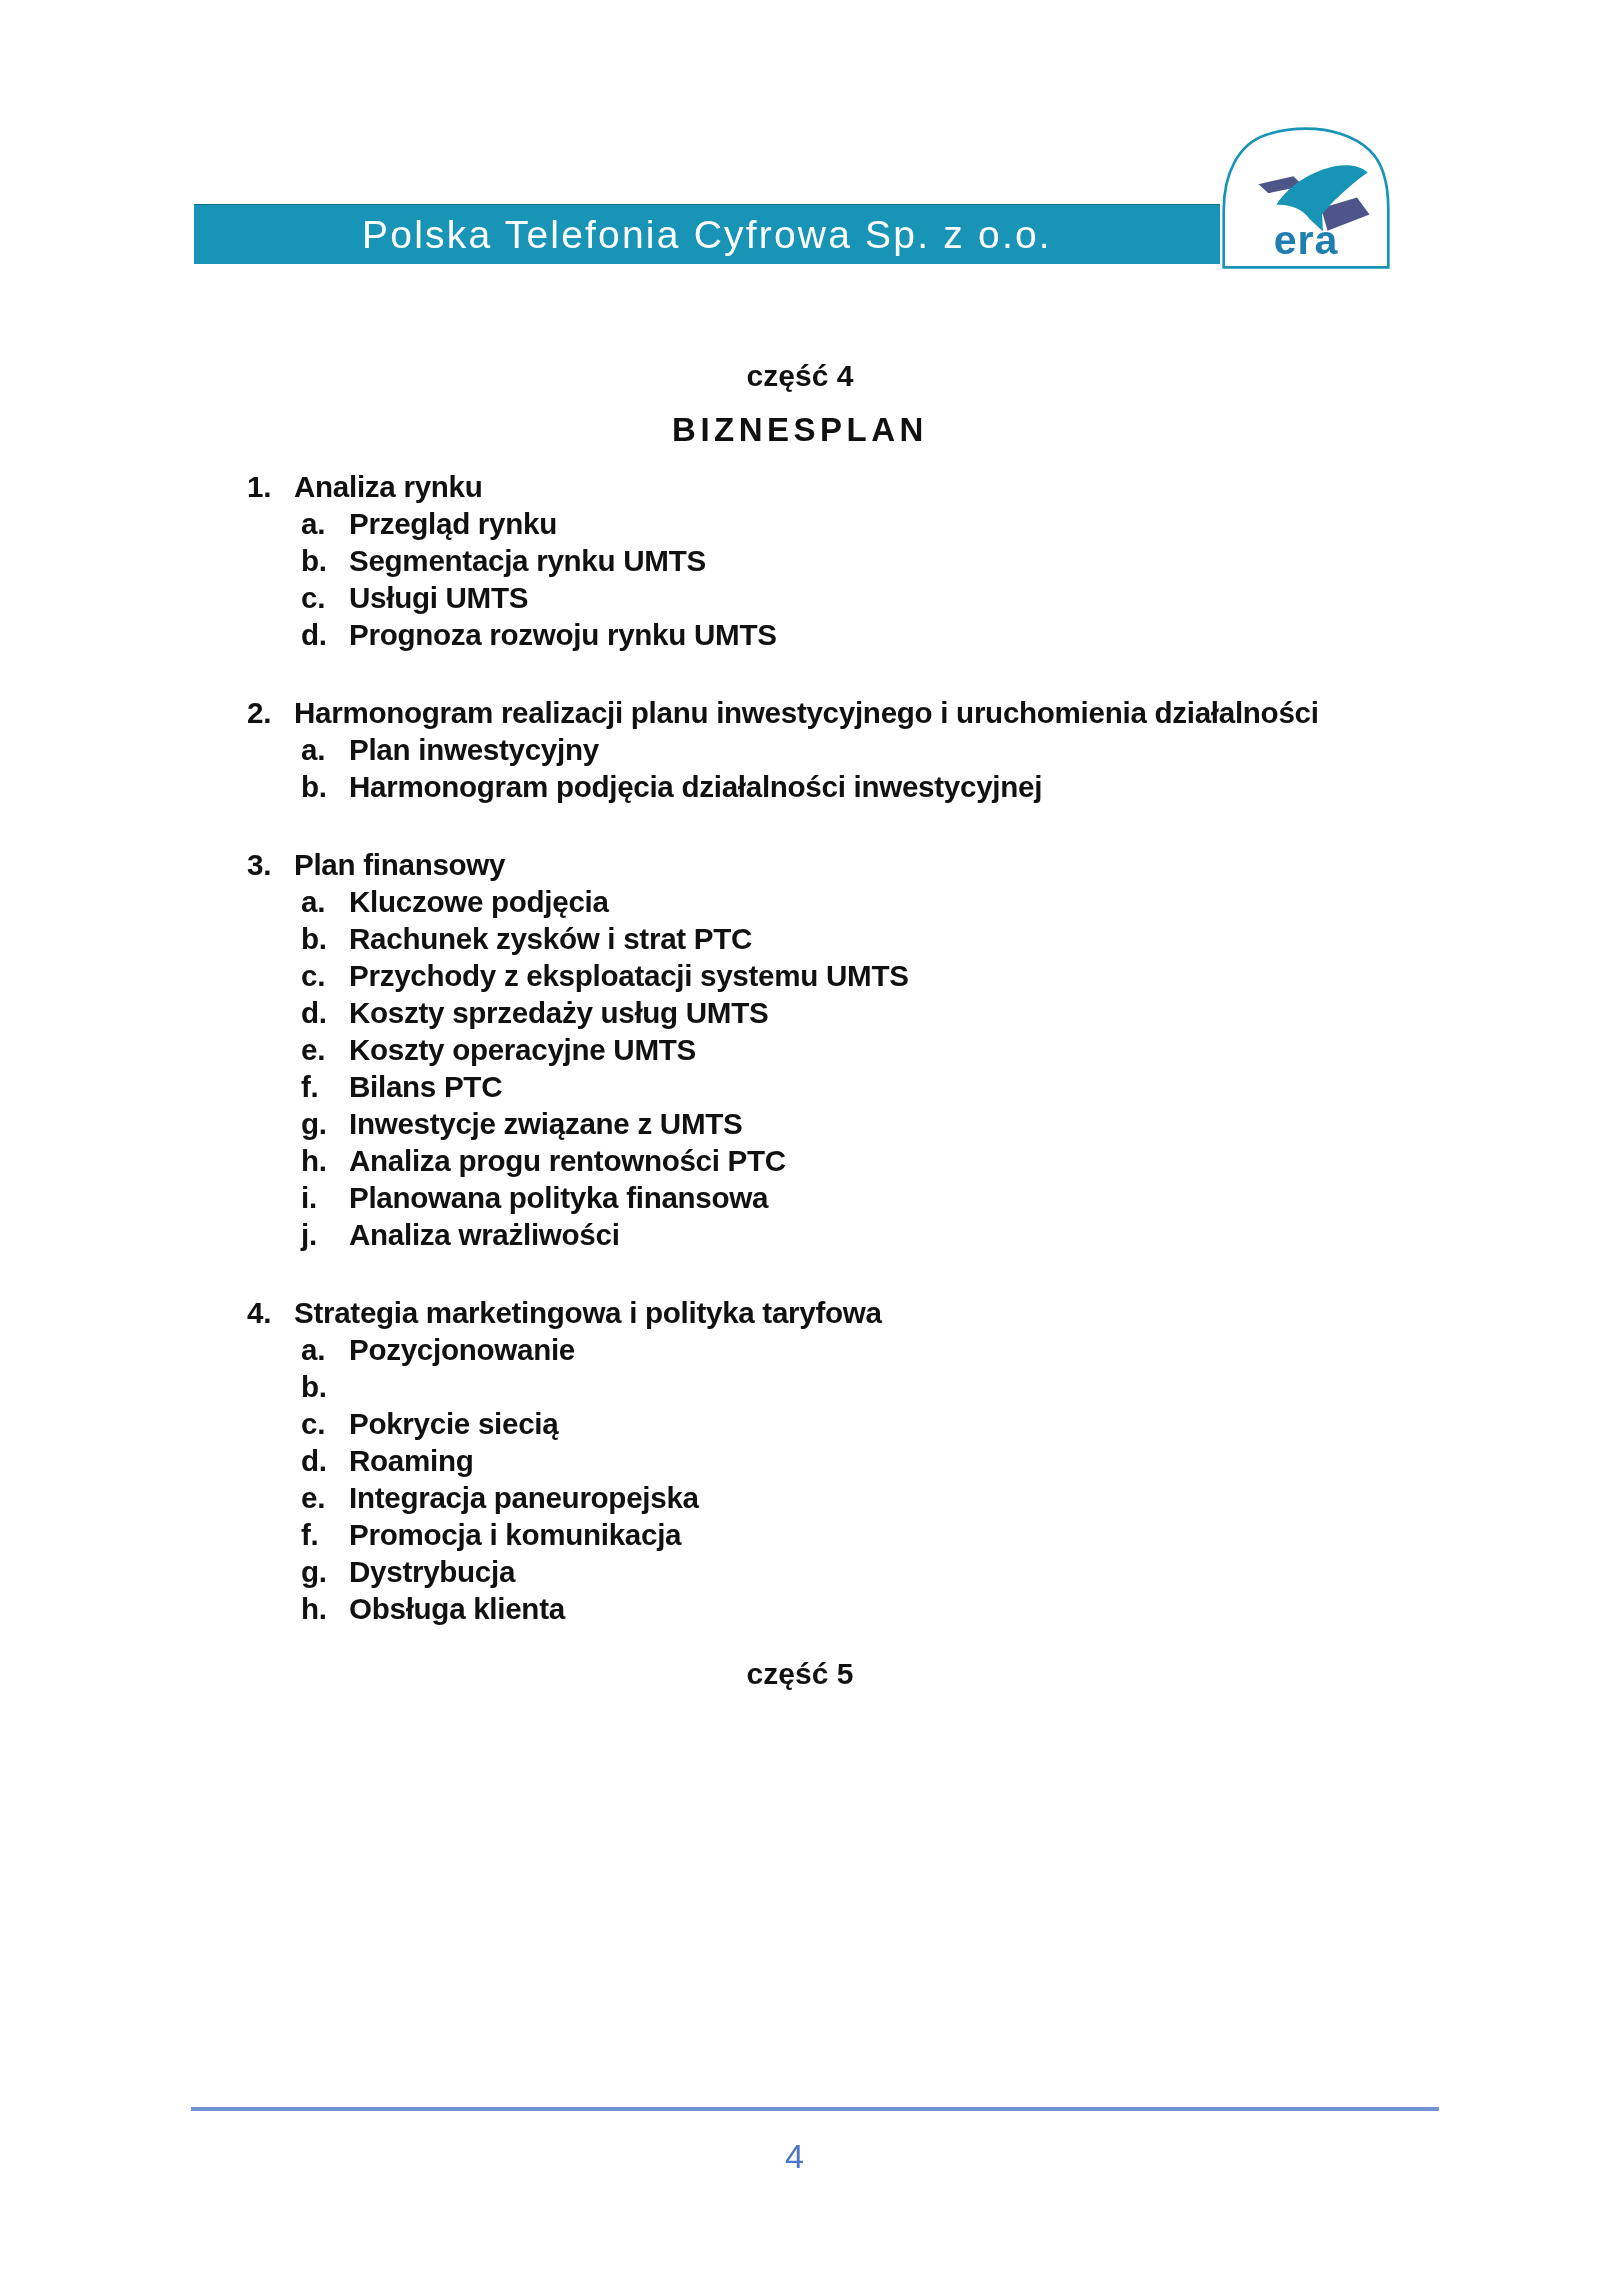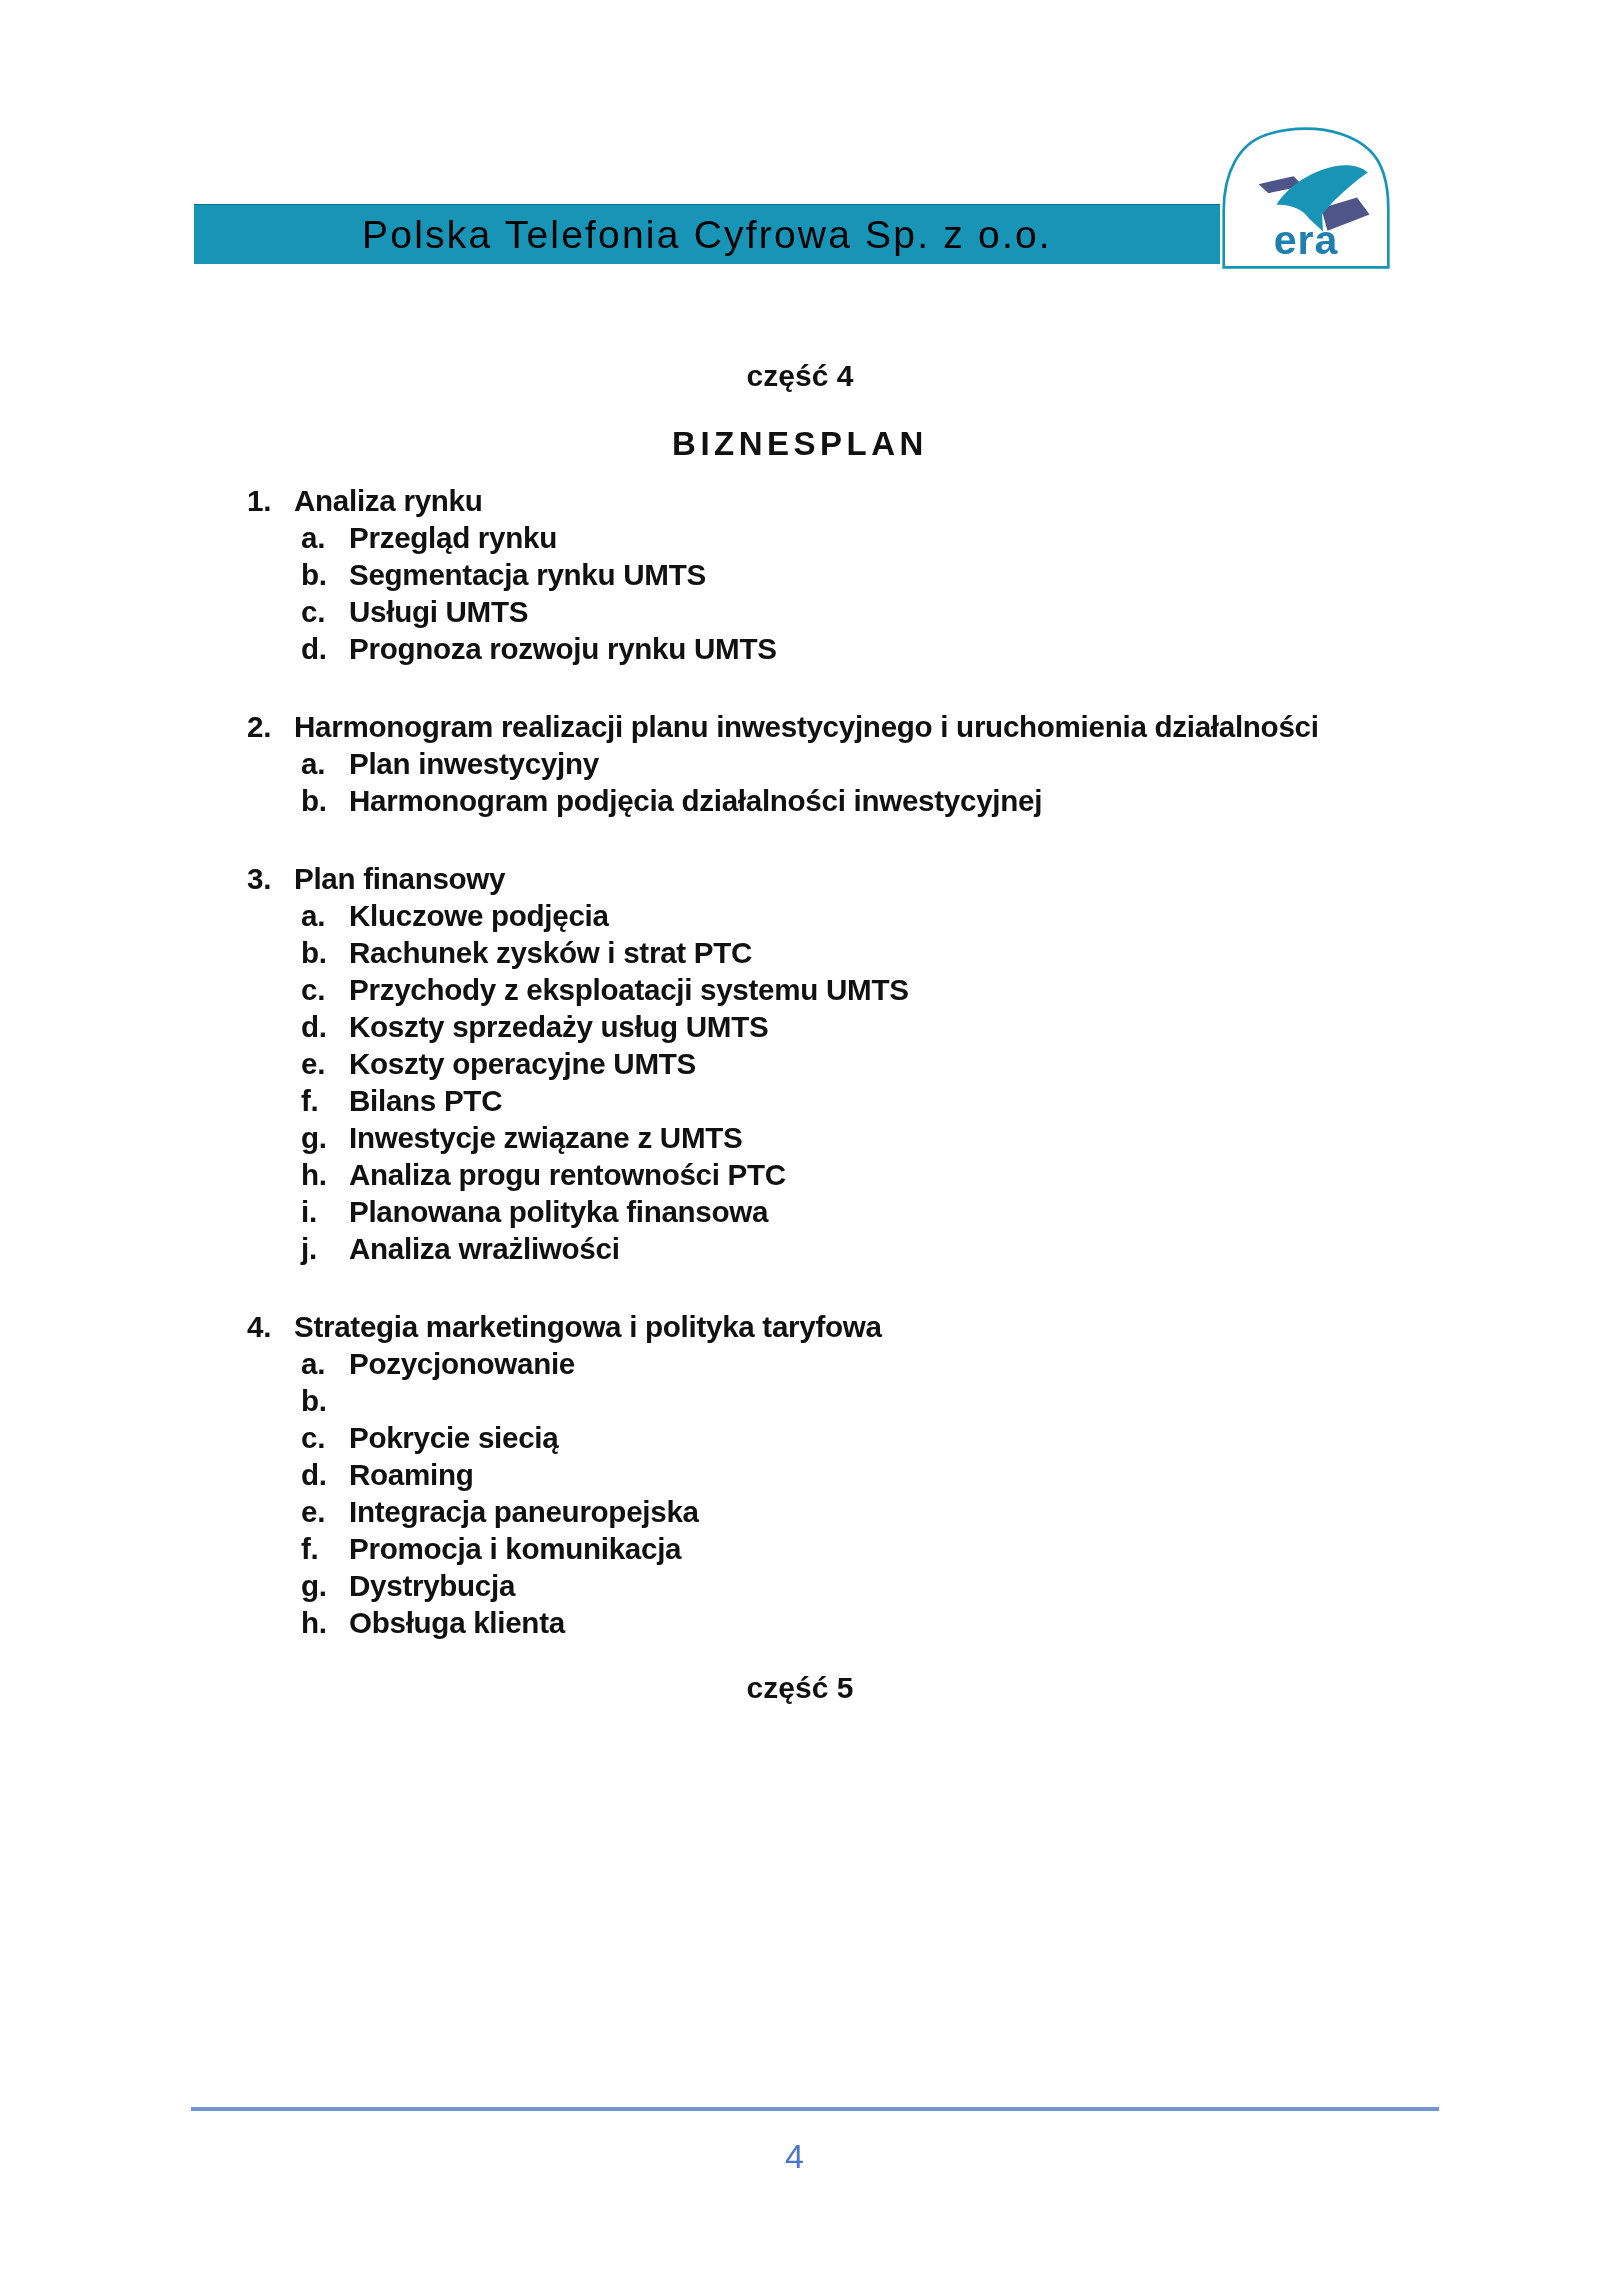--- a/index.html
+++ b/index.html
@@ -15,21 +15,21 @@
 
   
   .topbar {
     position:absolute; left:194px; top:204px;
     width:1026px; height:59px;
     background:#1894b6;
     border-top:1.8px solid rgba(0,55,70,0.40);
     display:flex; align-items:center; justify-content:center;
   }
   .topbar .company {
-    color:#000000;
+    color:#ffffff;
     font-size:39px;
     font-weight:400;
     letter-spacing:2.2px;
     white-space:nowrap;
   }
   .logo {
     position:absolute; left:1221px; top:126px;
     width:170px; height:145px;
   }
   .logo svg { display:block; width:170px; height:145px; }
@@ -43,21 +43,21 @@
     text-align:center;
     font-size:30px; line-height:38px;
     font-weight:bold;
   }
   .part-title {
     text-align:center;
     font-size:33px; line-height:38px;
     font-weight:bold;
     letter-spacing:4.5px;
   }
-  .title-gap   { margin-top:30px; }
+  .title-gap   { margin-top:16px; }
   .sec2-label  { margin-top:28px; }
   .sec2-title  { margin-top:9px; }
 
   .toc { margin-top:19px; }
   .toc .group { margin-bottom:41px; }
   .toc .group:last-child { margin-bottom:0; }
   .row {
     display:flex;
     line-height:37px;
     font-size:29.6px;

